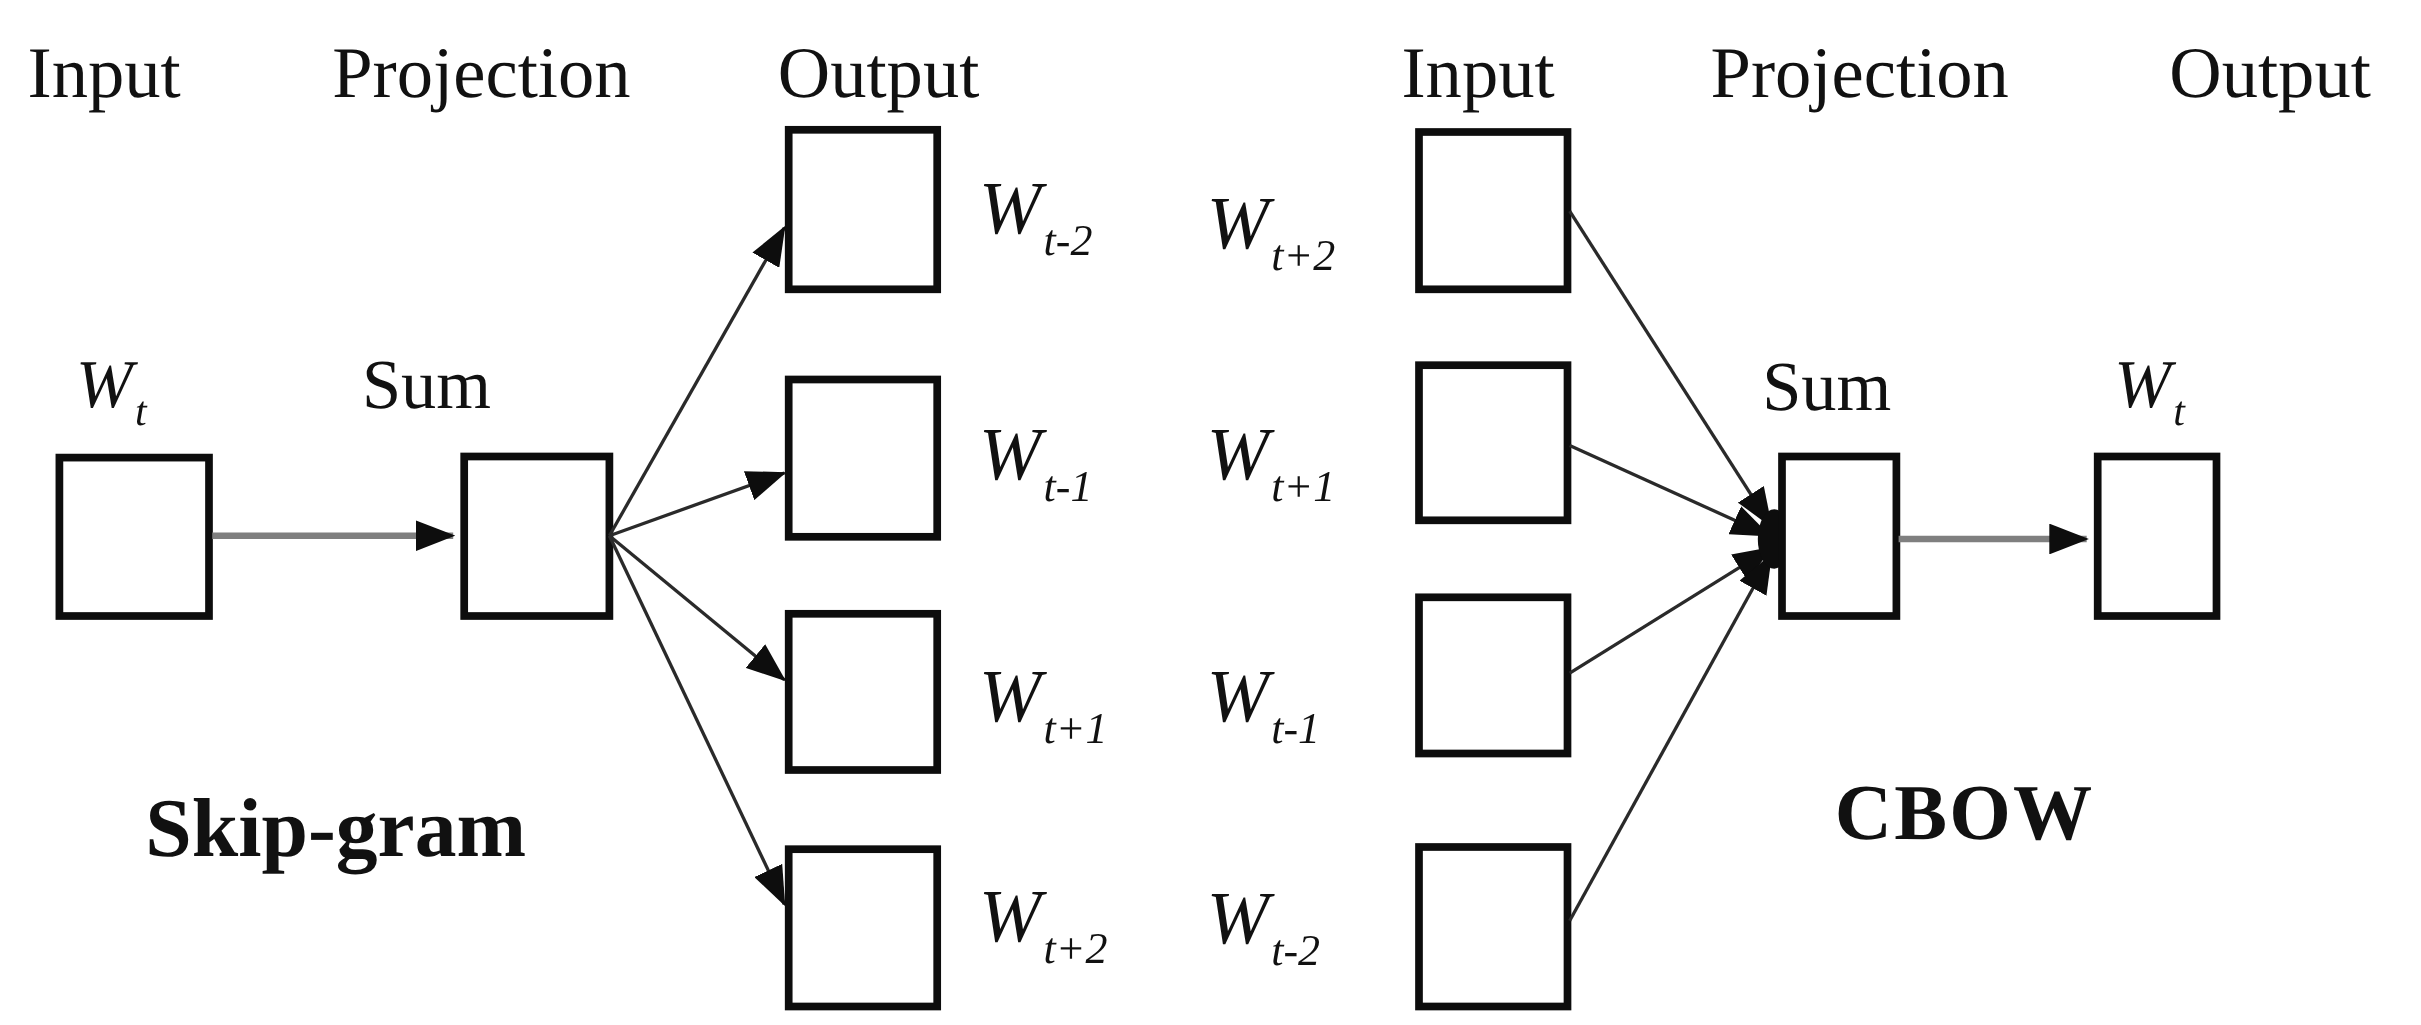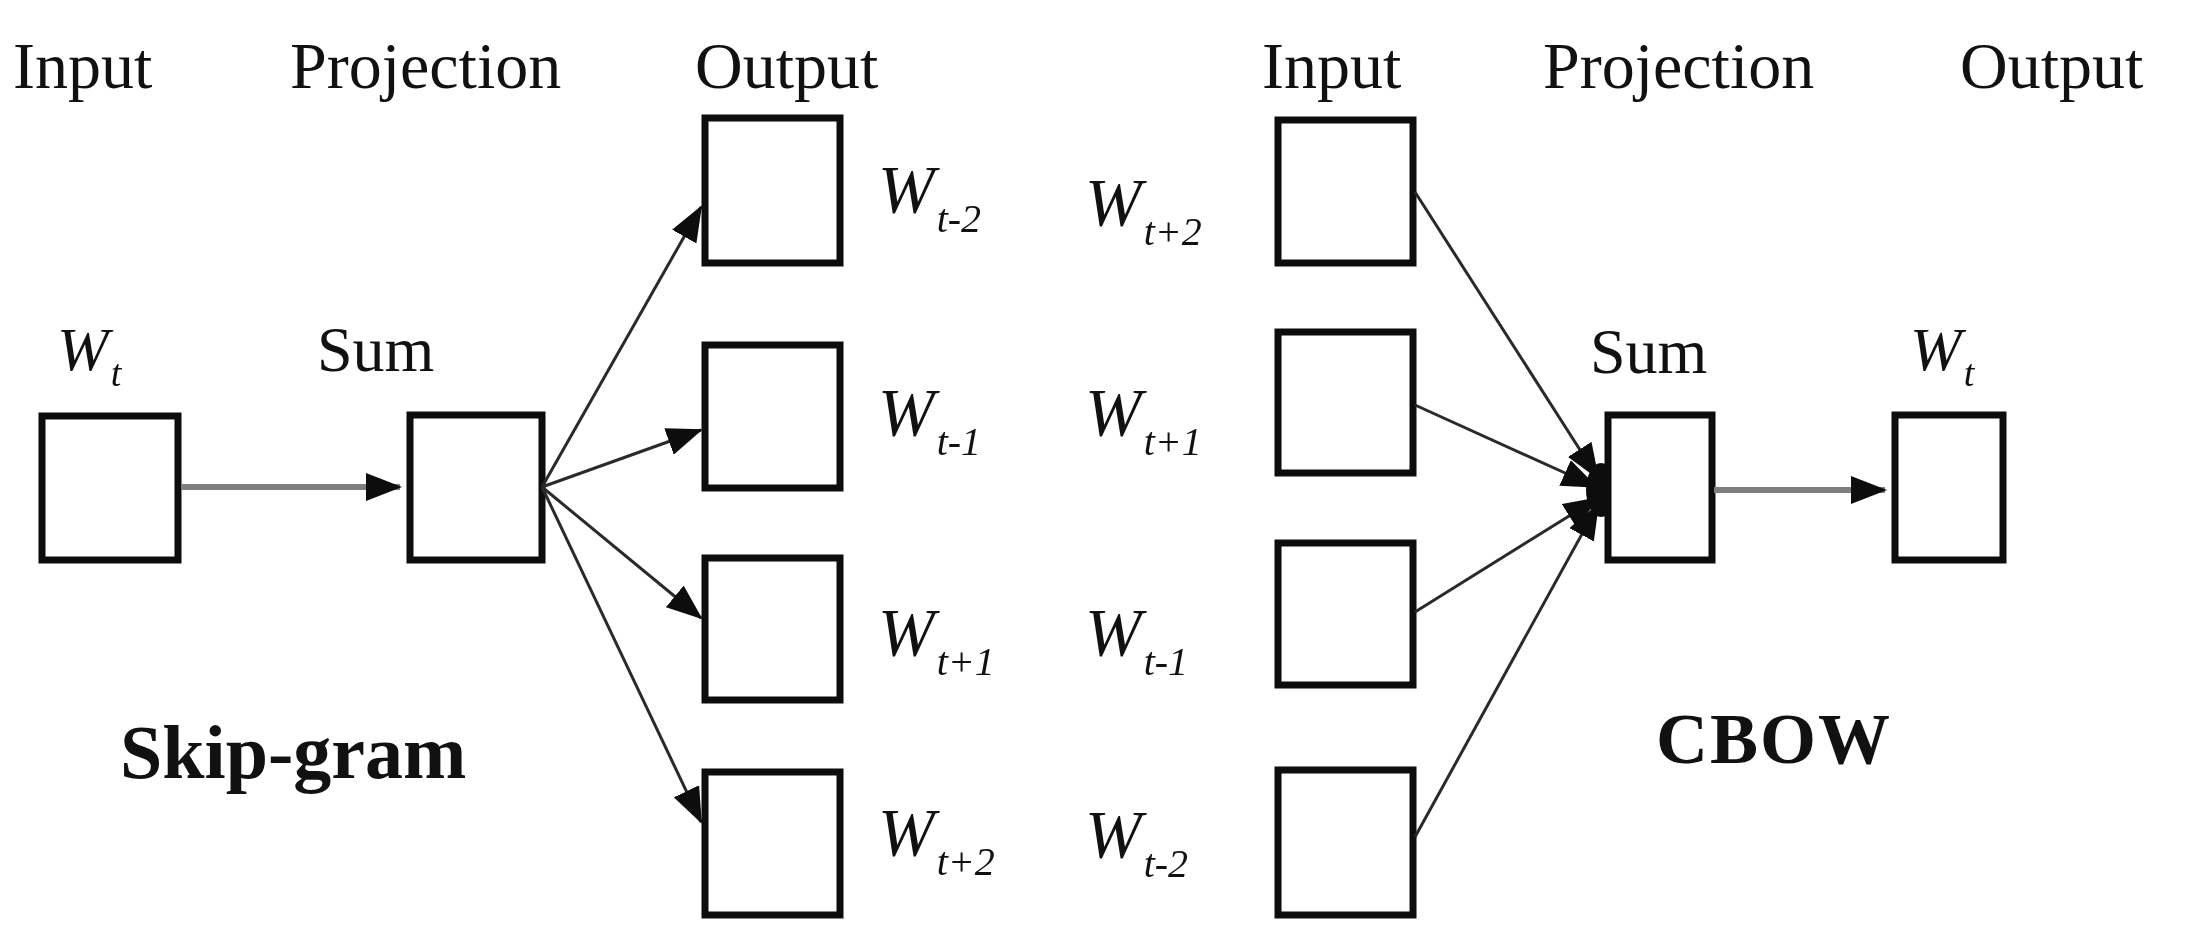--- a/index.html
+++ b/index.html
@@ -6,20 +6,21 @@
     margin: 0;
     padding: 0;
     background: #ffffff;
   }
   .figure-wrap {
     position: relative;
     width: 1974px;
     height: 932px;
     background: #ffffff;
     font-family: "Liberation Serif", "DejaVu Serif", serif;
+    margin-left: 12px;
   }
   svg { display: block; }
   .hdr {
     font-family: "Liberation Serif", "DejaVu Serif", serif;
     font-size: 66px;
     fill: #111111;
   }
   .wlab {
     font-family: "Liberation Serif", "DejaVu Serif", serif;
     font-style: italic;

